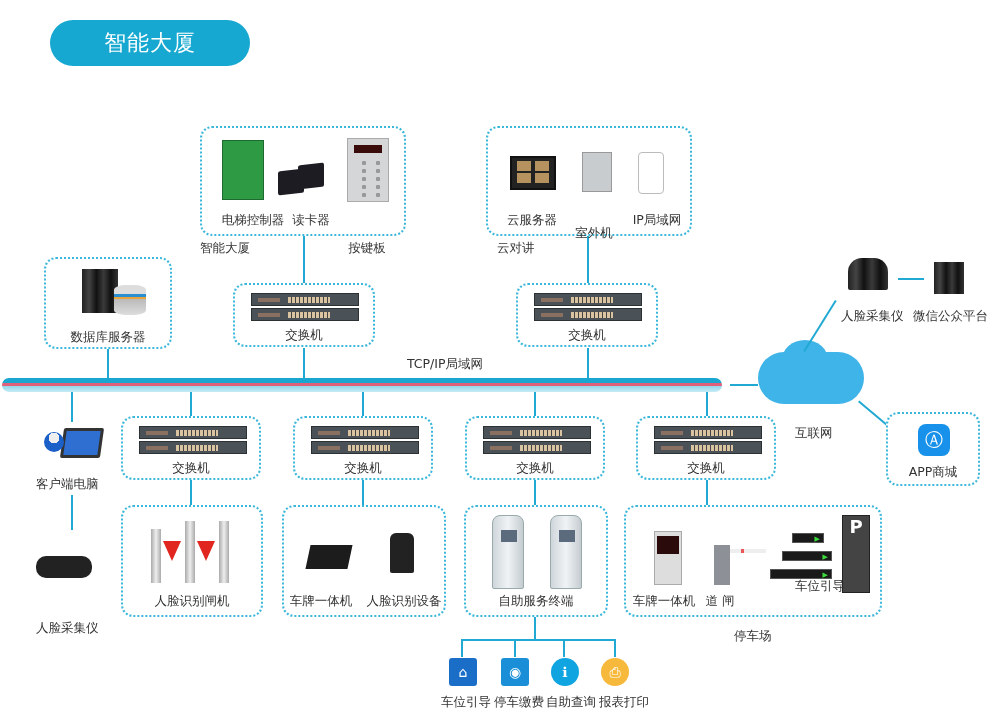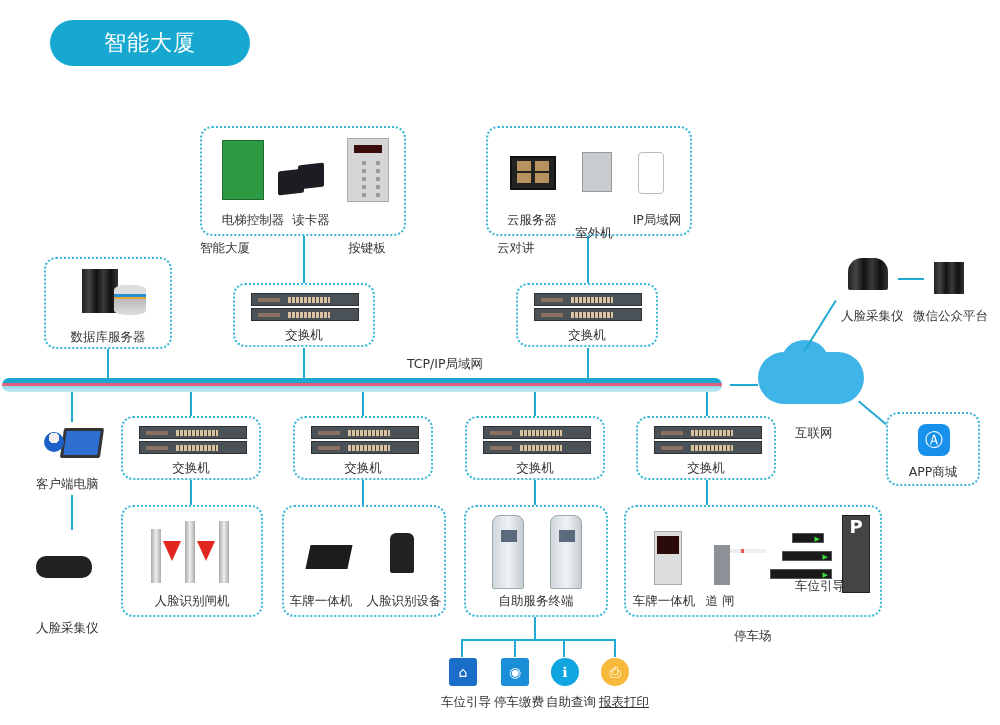--- a/index.html
+++ b/index.html
@@ -243,21 +243,21 @@
 <div class="line" style="left:514px;top:639px;width:2px;height:18px;"></div>
 <div class="line" style="left:563px;top:639px;width:2px;height:18px;"></div>
 <div class="line" style="left:614px;top:639px;width:2px;height:18px;"></div>
 <div class="dev smallicon" style="left:449px;top:658px;width:28px;height:28px;background:#1a6ec8;border-radius:3px;">⌂</div>
 <div class="dev smallicon" style="left:501px;top:658px;width:28px;height:28px;background:#1a8fd8;border-radius:3px;">◉</div>
 <div class="dev smallicon" style="left:551px;top:658px;width:28px;height:28px;background:#10a4e0;">ℹ</div>
 <div class="dev smallicon" style="left:601px;top:658px;width:28px;height:28px;background:#f6b93b;">⎙</div>
 <div class="lbl" style="left:441px;top:694px;">车位引导</div>
 <div class="lbl" style="left:494px;top:694px;">停车缴费</div>
 <div class="lbl" style="left:546px;top:694px;">自助查询</div>
-<div class="lbl" style="left:599px;top:694px;text-decoration:underline;">报表打印</div>
+<div class="lbl" style="left:599px;top:694px;">报表打印</div>
 
 <div class="box" style="left:624px;top:505px;width:258px;height:112px;">
   <div class="dev pole" style="left:28px;top:24px;width:26px;height:52px;">
       <div class="led"></div>
     </div>
   <div class="dev barrier" style="left:88px;top:38px;width:16px;height:40px;"></div>
   <div class="dev arm" style="left:104px;top:42px;width:36px;"></div>
   <div class="dev sign" style="left:166px;top:26px;width:32px;height:10px;">▶</div>
   <div class="dev sign" style="left:156px;top:44px;width:50px;height:10px;">▶</div>
   <div class="dev sign" style="left:144px;top:62px;width:62px;height:10px;">▶</div>

